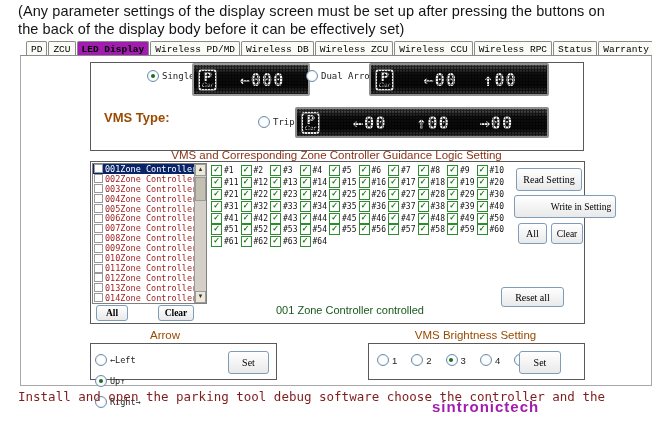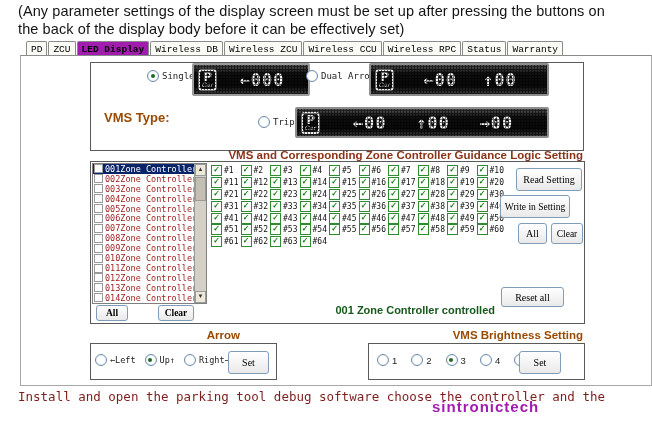--- a/index.html
+++ b/index.html
@@ -49,21 +49,21 @@
   .segwrap{display:flex;flex:1;justify-content:space-evenly;align-items:center;}
   .seg{font-family:"DejaVu Sans Mono",monospace;font-weight:bold;font-size:17px;letter-spacing:1px;
        white-space:nowrap;}
   .dots{position:absolute;inset:0;pointer-events:none;
         background-image:radial-gradient(rgba(0,0,0,.55) 1px,transparent 1.3px);
         background-size:3px 3px;}
 
   .vms-type-label{position:absolute;left:104px;top:110px;font-size:13px;font-weight:bold;color:#9a4a00;}
 
   
-  .sec-title{position:absolute;font-weight:bold;text-align:right;}
+  .sec-title{position:absolute;font-weight:normal;text-align:center;}
   #logicTitle{left:90px;top:149px;width:493px;font-size:11.5px;color:#8a3318;}
   #controlledLabel{left:205px;top:304px;width:290px;font-size:11px;color:#17581c;}
   #arrowTitle{left:90px;top:329px;width:150px;font-size:11.5px;color:#9a4a00;}
   #brightTitle{left:368px;top:329px;width:215px;font-size:11.5px;color:#9a4a00;}
 
   
   #listBox{position:absolute;left:92px;top:163px;width:113px;height:139px;border:1px solid #808080;
            display:flex;background:#fff;}
   .zitems{flex:1;overflow:hidden;}
   .zitem{display:flex;align-items:center;height:9.92px;padding-left:1px;cursor:default;}
@@ -83,31 +83,31 @@
   .cbcell{display:flex;align-items:center;}
   .gcb{width:9px;height:9px;border:1px solid #2e8b2e;background:#fff;color:#107a10;font-size:8px;
        line-height:8px;text-align:center;font-weight:bold;margin-right:2px;flex:none;}
   .cbl{font-family:"DejaVu Sans Mono",monospace;font-size:8px;color:#111;white-space:nowrap;}
 
   
   .btn{position:absolute;border:1px solid #7f9db9;border-radius:3px;
        background:linear-gradient(#ffffff,#e9e9e9);display:flex;align-items:center;justify-content:center;
        font-size:10px;color:#000;white-space:nowrap;cursor:default;font-family:Liberation Serif, serif;}
   #readBtn{left:516px;top:168px;width:64px;height:21px;}
-  #writeBtn{left:500px;top:195px;width:68px;height:21px;font-size:9.5px;}
+  #writeBtn{left:514px;top:195px;width:68px;height:21px;font-size:9.5px;padding-left:32px;}
   #allBtn{left:518px;top:223px;width:27px;height:19px;}
   #clearBtn{left:551px;top:223px;width:30px;height:19px;font-size:9.5px;}
   #resetBtn{left:501px;top:287px;width:61px;height:18px;}
   #listAllBtn{left:96px;top:305px;width:30px;height:14px;font-size:9.5px;font-weight:bold;}
   #listClearBtn{left:158px;top:305px;width:34px;height:14px;font-size:9.5px;font-weight:bold;}
   #arrowSetBtn{left:228px;top:351px;width:39px;height:21px;}
   #brightSetBtn{left:519px;top:351px;width:40px;height:21px;}
 
   
-  #arrowOpts{position:absolute;left:95px;top:354px;display:flex;gap:9px;}
+  #arrowOpts{position:absolute;left:95px;top:354px;display:flex;gap:9px;flex-direction:column;}
   #brightOpts{position:absolute;left:377px;top:354px;display:flex;gap:14px;}
   .optitem{display:flex;align-items:center;white-space:nowrap;}
   .optitem .rlabel{font-size:8.5px;}
   #brightOpts .rlabel{font-family:"Liberation Sans",sans-serif;font-size:9.5px;}
 
   
   .footer{position:absolute;left:18px;top:387px;font-family:"DejaVu Sans Mono",monospace;
           font-size:12.5px;line-height:19px;color:#7f1d1d;white-space:nowrap;}
   .watermark{position:absolute;left:432px;top:398px;font-size:15px;font-weight:bold;
              color:#a21caf;letter-spacing:1px;}
@@ -117,20 +117,21 @@
 
 <div class="note">
   <div>(Any parameter settings of the display screen must be set up after pressing the buttons on</div>
   <div>the back of the display body before it can be effectively set)</div>
 </div>
 
 <div class="tabbar">
     <div class="tab"><span>PD</span></div>
     <div class="tab"><span>ZCU</span></div>
     <div class="tab active"><span>LED Display</span></div>
+    <div class="tab"><span>Wireless PD/MD</span></div>
     <div class="tab"><span>Wireless DB</span></div>
     <div class="tab"><span>Wireless ZCU</span></div>
     <div class="tab"><span>Wireless CCU</span></div>
     <div class="tab"><span>Wireless RPC</span></div>
     <div class="tab"><span>Status</span></div>
     <div class="tab"><span>Warranty</span></div>
   </div>
 
 <div class="content"></div>
 

